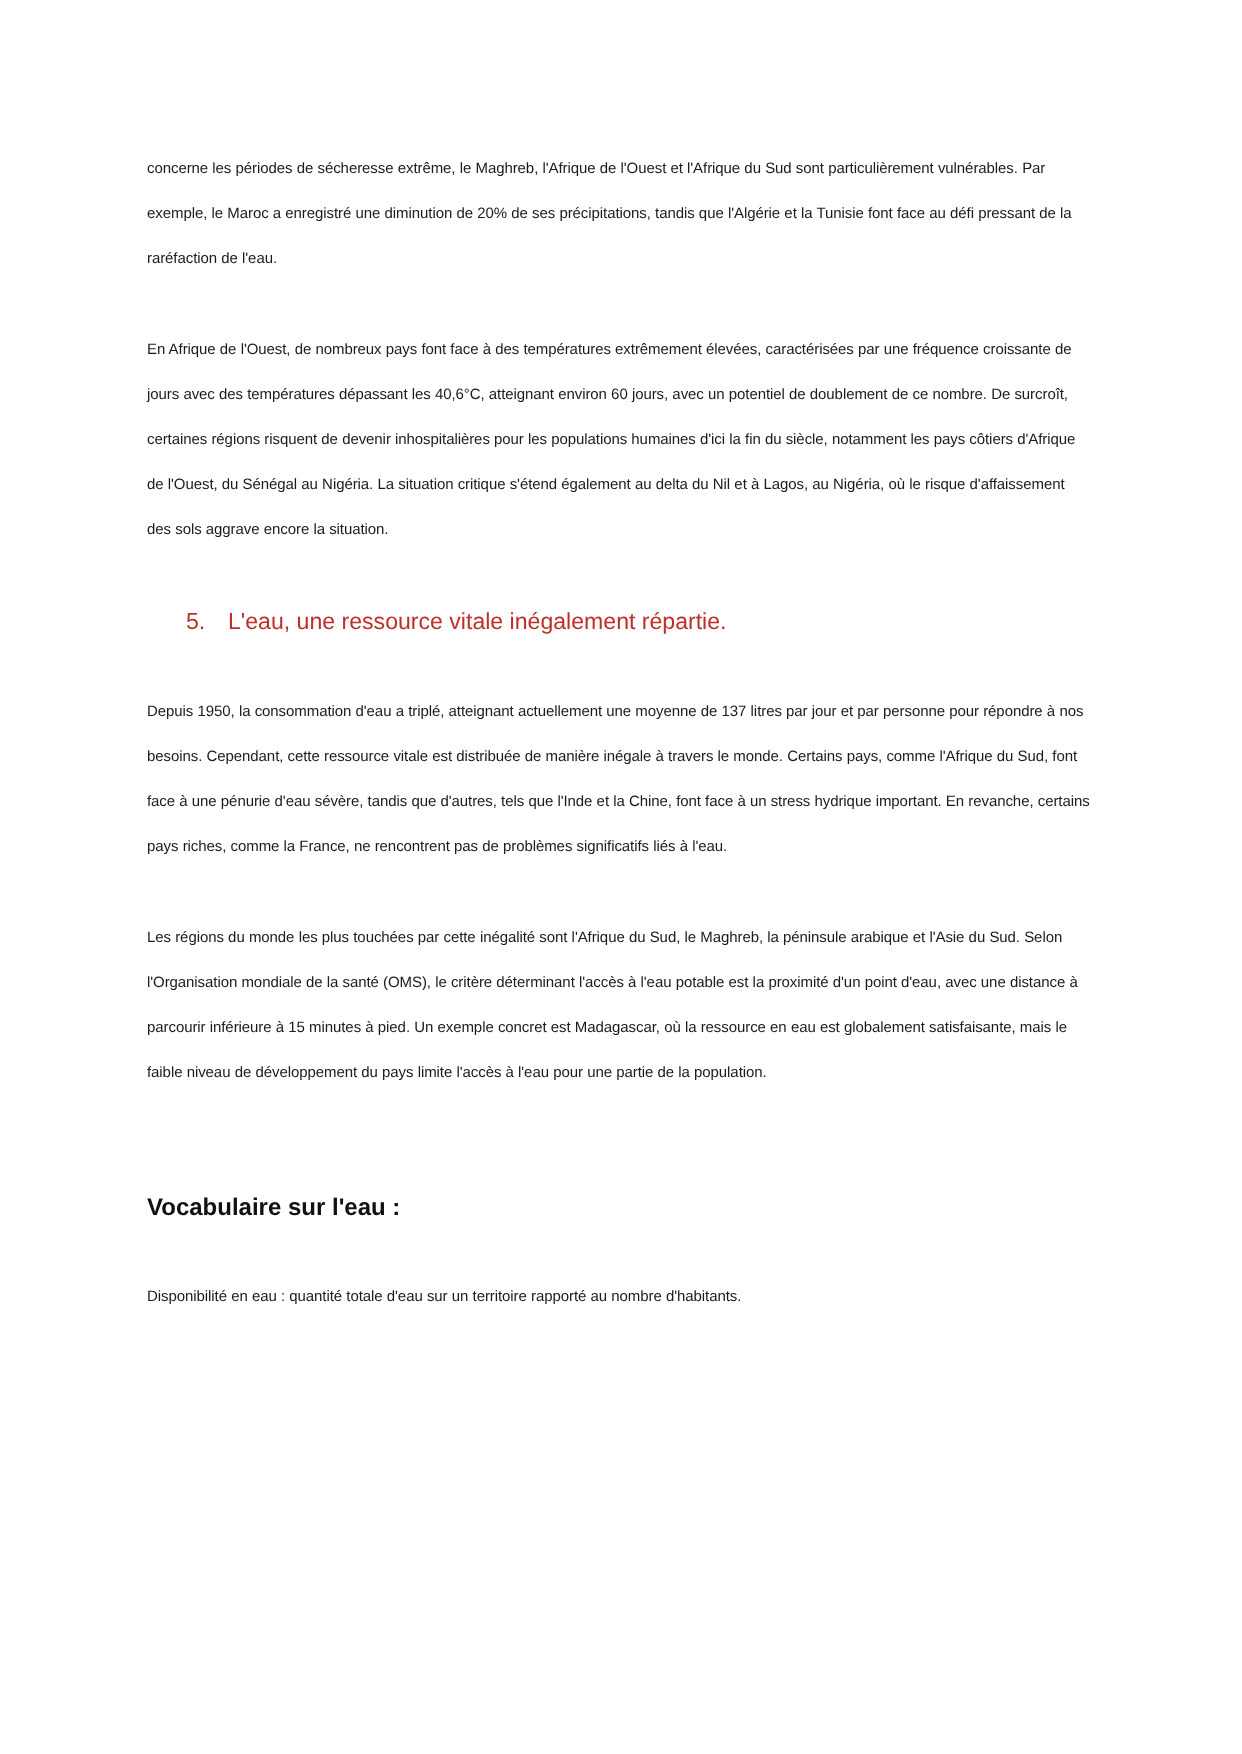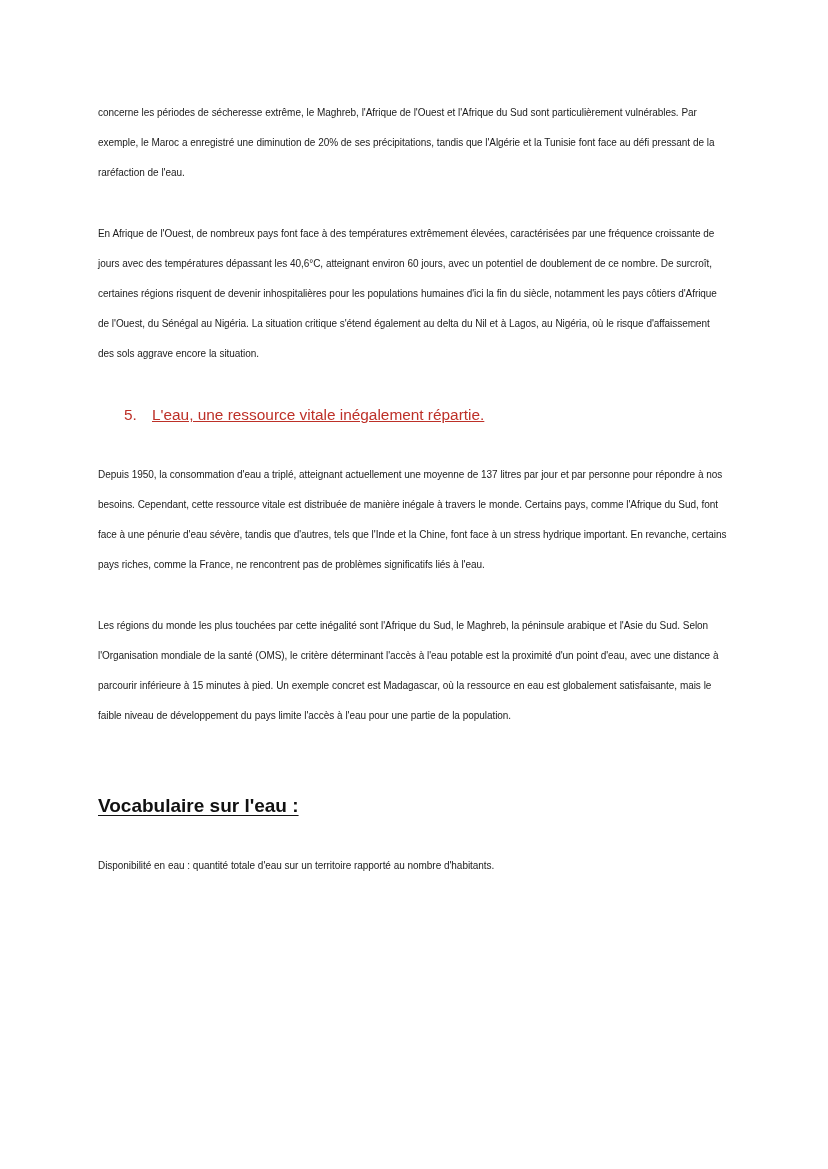--- a/index.html
+++ b/index.html
@@ -51,28 +51,26 @@
     font-size: 15.4px;
     line-height: 30.2px;
   }
   .numbered-item .marker {
     width: 28px;
     flex: 0 0 28px;
     color: #bd3028;
   }
   .numbered-item .item-text {
     color: #bd3028;
-    text-decoration: underline;
   }
   .vocab-heading {
-    font-size: 19px;
+    font-size: 16px;
     line-height: 30.2px;
     color: #111111;
     font-weight: bold;
-    text-decoration: underline;
     text-underline-offset: 2.5px;
     display: inline-block;
   }
   .vocab-heading-wrap {
     line-height: 30.2px;
   }
 </style>
 </head>
 <body>
 

